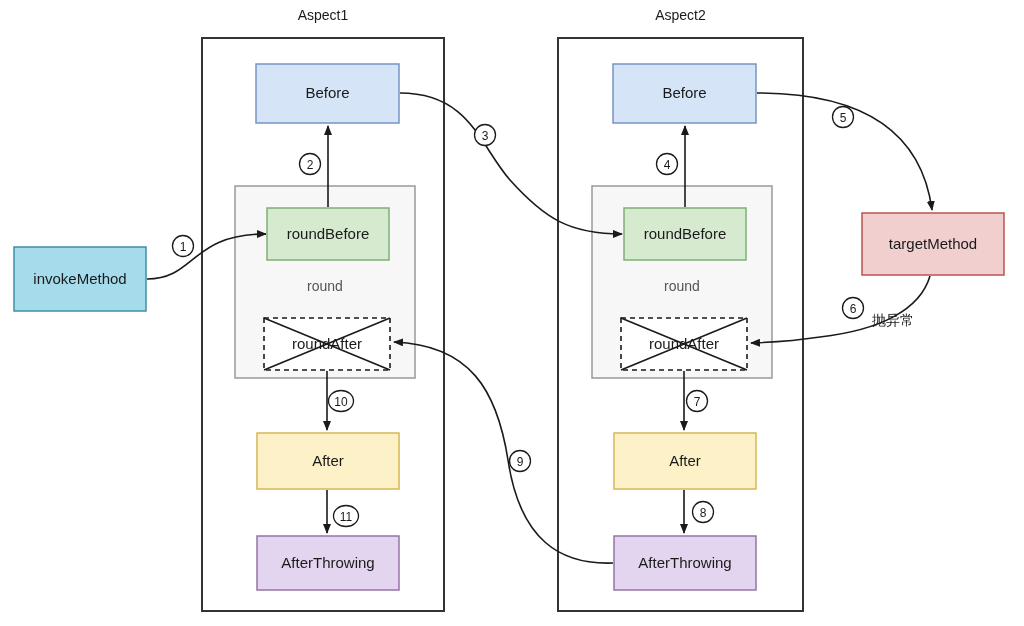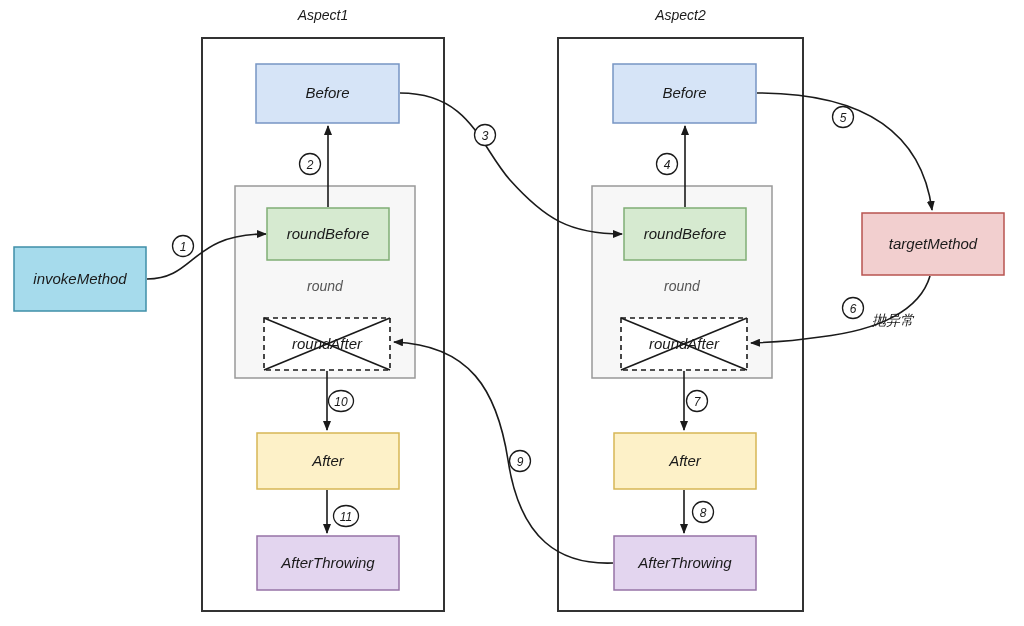--- a/index.html
+++ b/index.html
@@ -7,21 +7,20 @@
     padding: 0;
     background: #ffffff;
   }
   #canvas {
     position: relative;
     width: 1024px;
     height: 626px;
     background: #ffffff;
     font-family: "Liberation Sans", sans-serif;
     overflow: hidden;
-    font-style: italic;
   }
   #diagram-svg {
     position: absolute;
     top: 0;
     left: 0;
     width: 1024px;
     height: 626px;
   }
   .node-text {
     font-family: "Liberation Sans", sans-serif;

